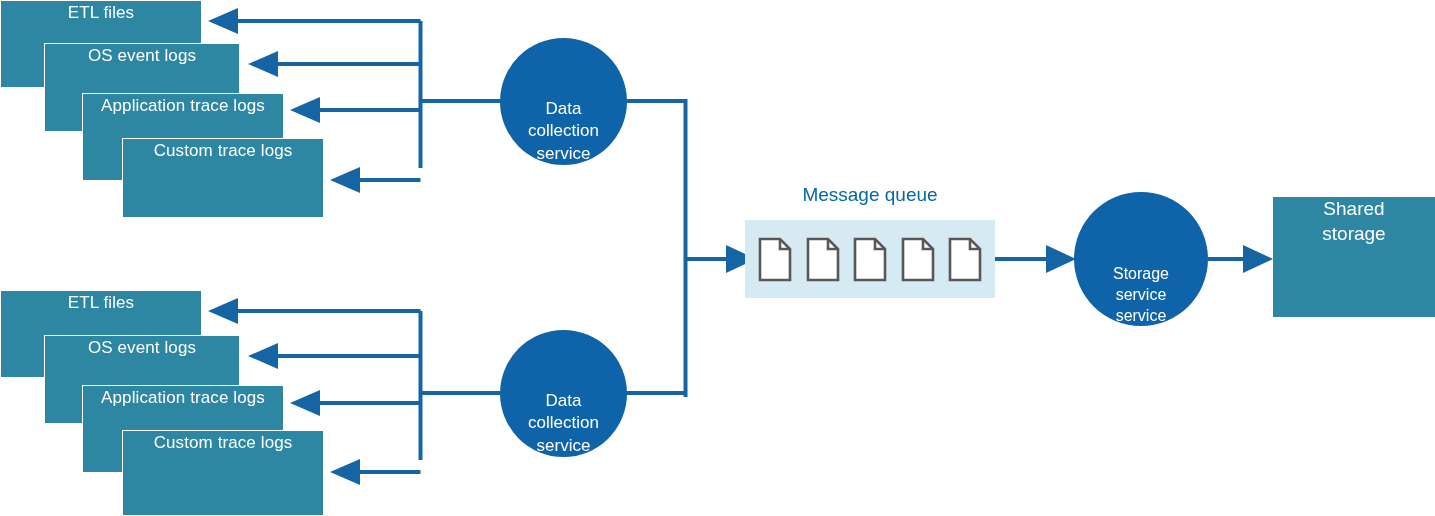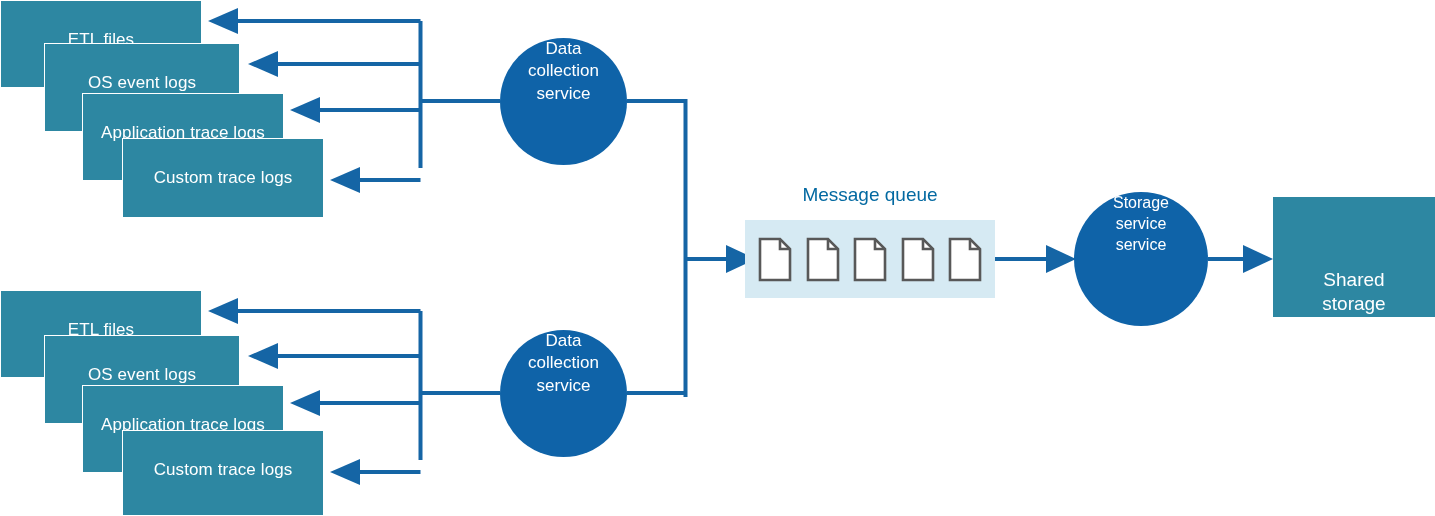--- a/index.html
+++ b/index.html
@@ -25,43 +25,43 @@
     color: #ffffff;
     display: flex;
     align-items: flex-start;
     justify-content: center;
     font-size: 17px;
     line-height: 1.2;
     letter-spacing: 0.1px;
   }
   .node-box > span {
     display: block;
-    padding-top: 29px;
+    padding-top: 2px;
     text-align: left;
     white-space: nowrap;
   }
   .storage-box {
     position: absolute;
     box-sizing: border-box;
     background: #2d87a2;
     color: #ffffff;
     display: flex;
-    align-items: flex-end;
+    align-items: flex-start;
     justify-content: center;
     font-size: 19px;
     line-height: 1.3;
     text-align: center;
   }
   .circle-node {
     position: absolute;
     border-radius: 50%;
     background: #0f63a8;
     color: #ffffff;
     display: flex;
-    align-items: flex-start;
+    align-items: flex-end;
     justify-content: center;
     text-align: center;
     font-size: 17px;
     line-height: 1.32;
     z-index: 5;
   }
   .circle-node.small {
     font-size: 16px;
   }
   .queue-panel {

